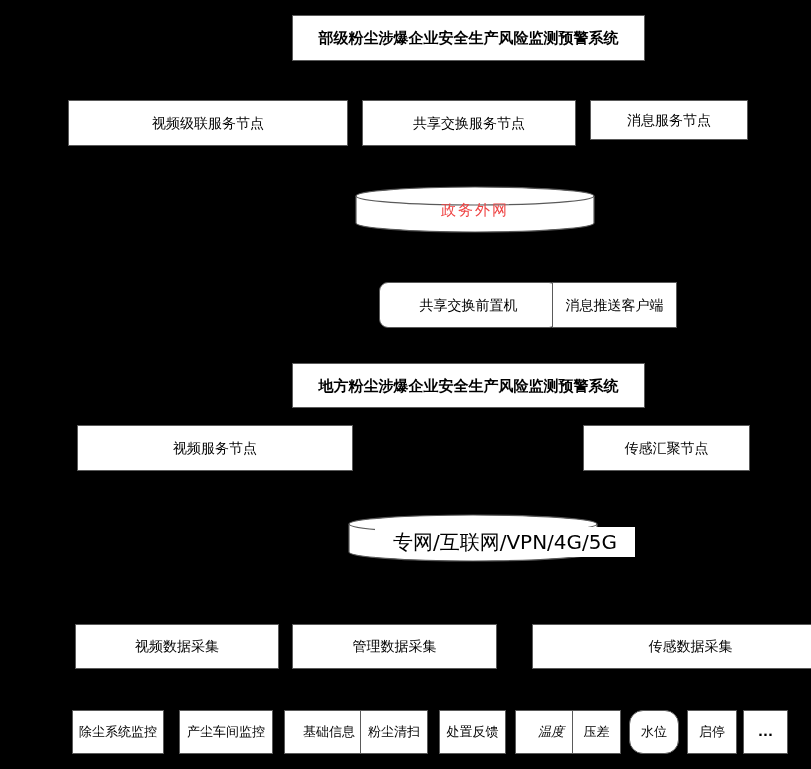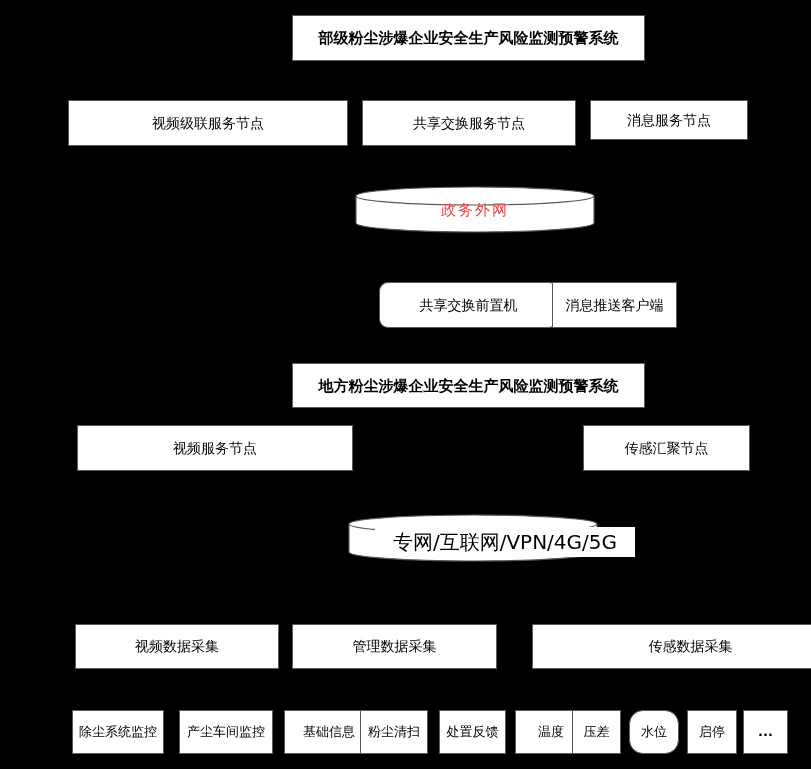--- a/index.html
+++ b/index.html
@@ -90,19 +90,19 @@
 
   <div class="node" style="left:75px;top:624px;width:204px;height:45px;">视频数据采集</div>
   <div class="node" style="left:292px;top:624px;width:205px;height:45px;">管理数据采集</div>
   <div class="node" style="left:532px;top:624px;width:317px;height:45px;">传感数据采集</div>
 
   <div class="node small" style="left:72px;top:710px;width:92px;height:44px;">除尘系统监控</div>
   <div class="node small" style="left:179px;top:710px;width:94px;height:44px;">产尘车间监控</div>
   <div class="node small" style="left:284px;top:710px;width:90px;height:44px;">基础信息</div>
   <div class="node small" style="left:360px;top:710px;width:68px;height:44px;font-family:Liberation Serif, serif;">粉尘清扫</div>
   <div class="node small" style="left:439px;top:710px;width:67px;height:44px;">处置反馈</div>
-  <div class="node small" style="left:515px;top:710px;width:72px;height:44px;">温度</div>
+  <div class="node small" style="left:515px;top:710px;width:72px;height:44px;font-style:italic;">温度</div>
   <div class="node small" style="left:572px;top:710px;width:49px;height:44px;">压差</div>
   <div class="node small" style="left:629px;top:710px;width:50px;height:44px;border-radius:14px;">水位</div>
   <div class="node small" style="left:687px;top:710px;width:50px;height:44px;">启停</div>
   <div class="node small" style="left:743px;top:710px;width:45px;height:44px;font-weight:bold;">...</div>
 
 </div>
 
 </body></html>

